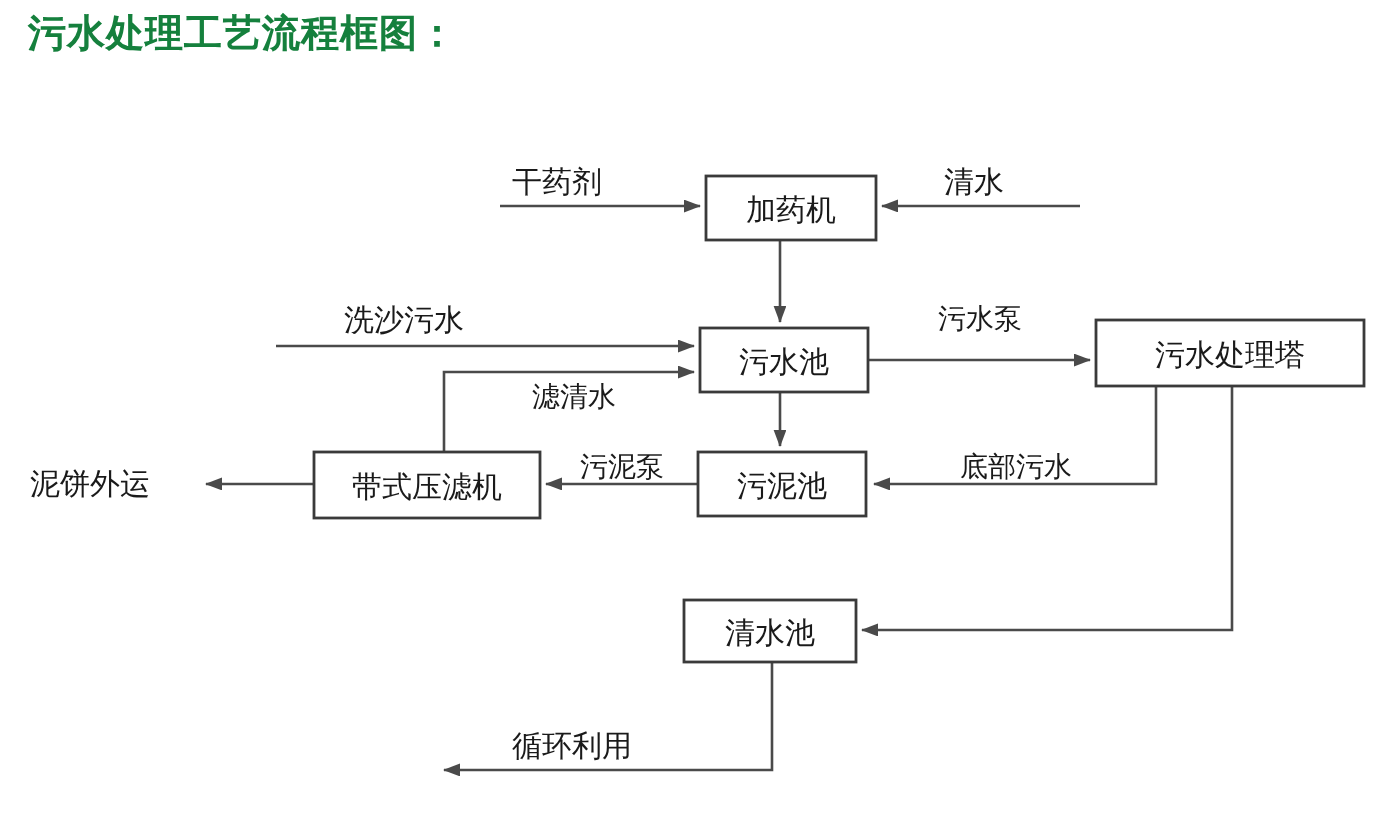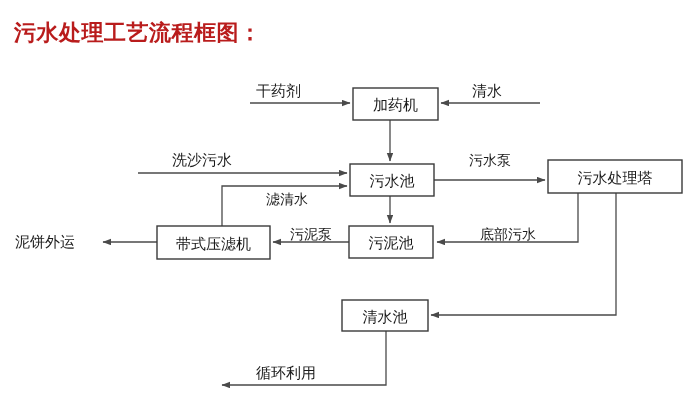--- a/index.html
+++ b/index.html
@@ -17,24 +17,24 @@
   #diagram-root {
     position: absolute;
     left: 0;
     top: 0;
     width: 700px;
     height: 420px;
   }
   .page-title {
     position: absolute;
     left: 14px;
-    top: 18px;
-    font-size: 22px;
+    top: 4px;
+    font-size: 19px;
     font-weight: bold;
-    color: #b91c1c;
+    color: #15803d;
     letter-spacing: 0.5px;
     white-space: nowrap;
   }
   svg.flow {
     position: absolute;
     left: 0;
     top: 0;
     width: 700px;
     height: 420px;
   }

